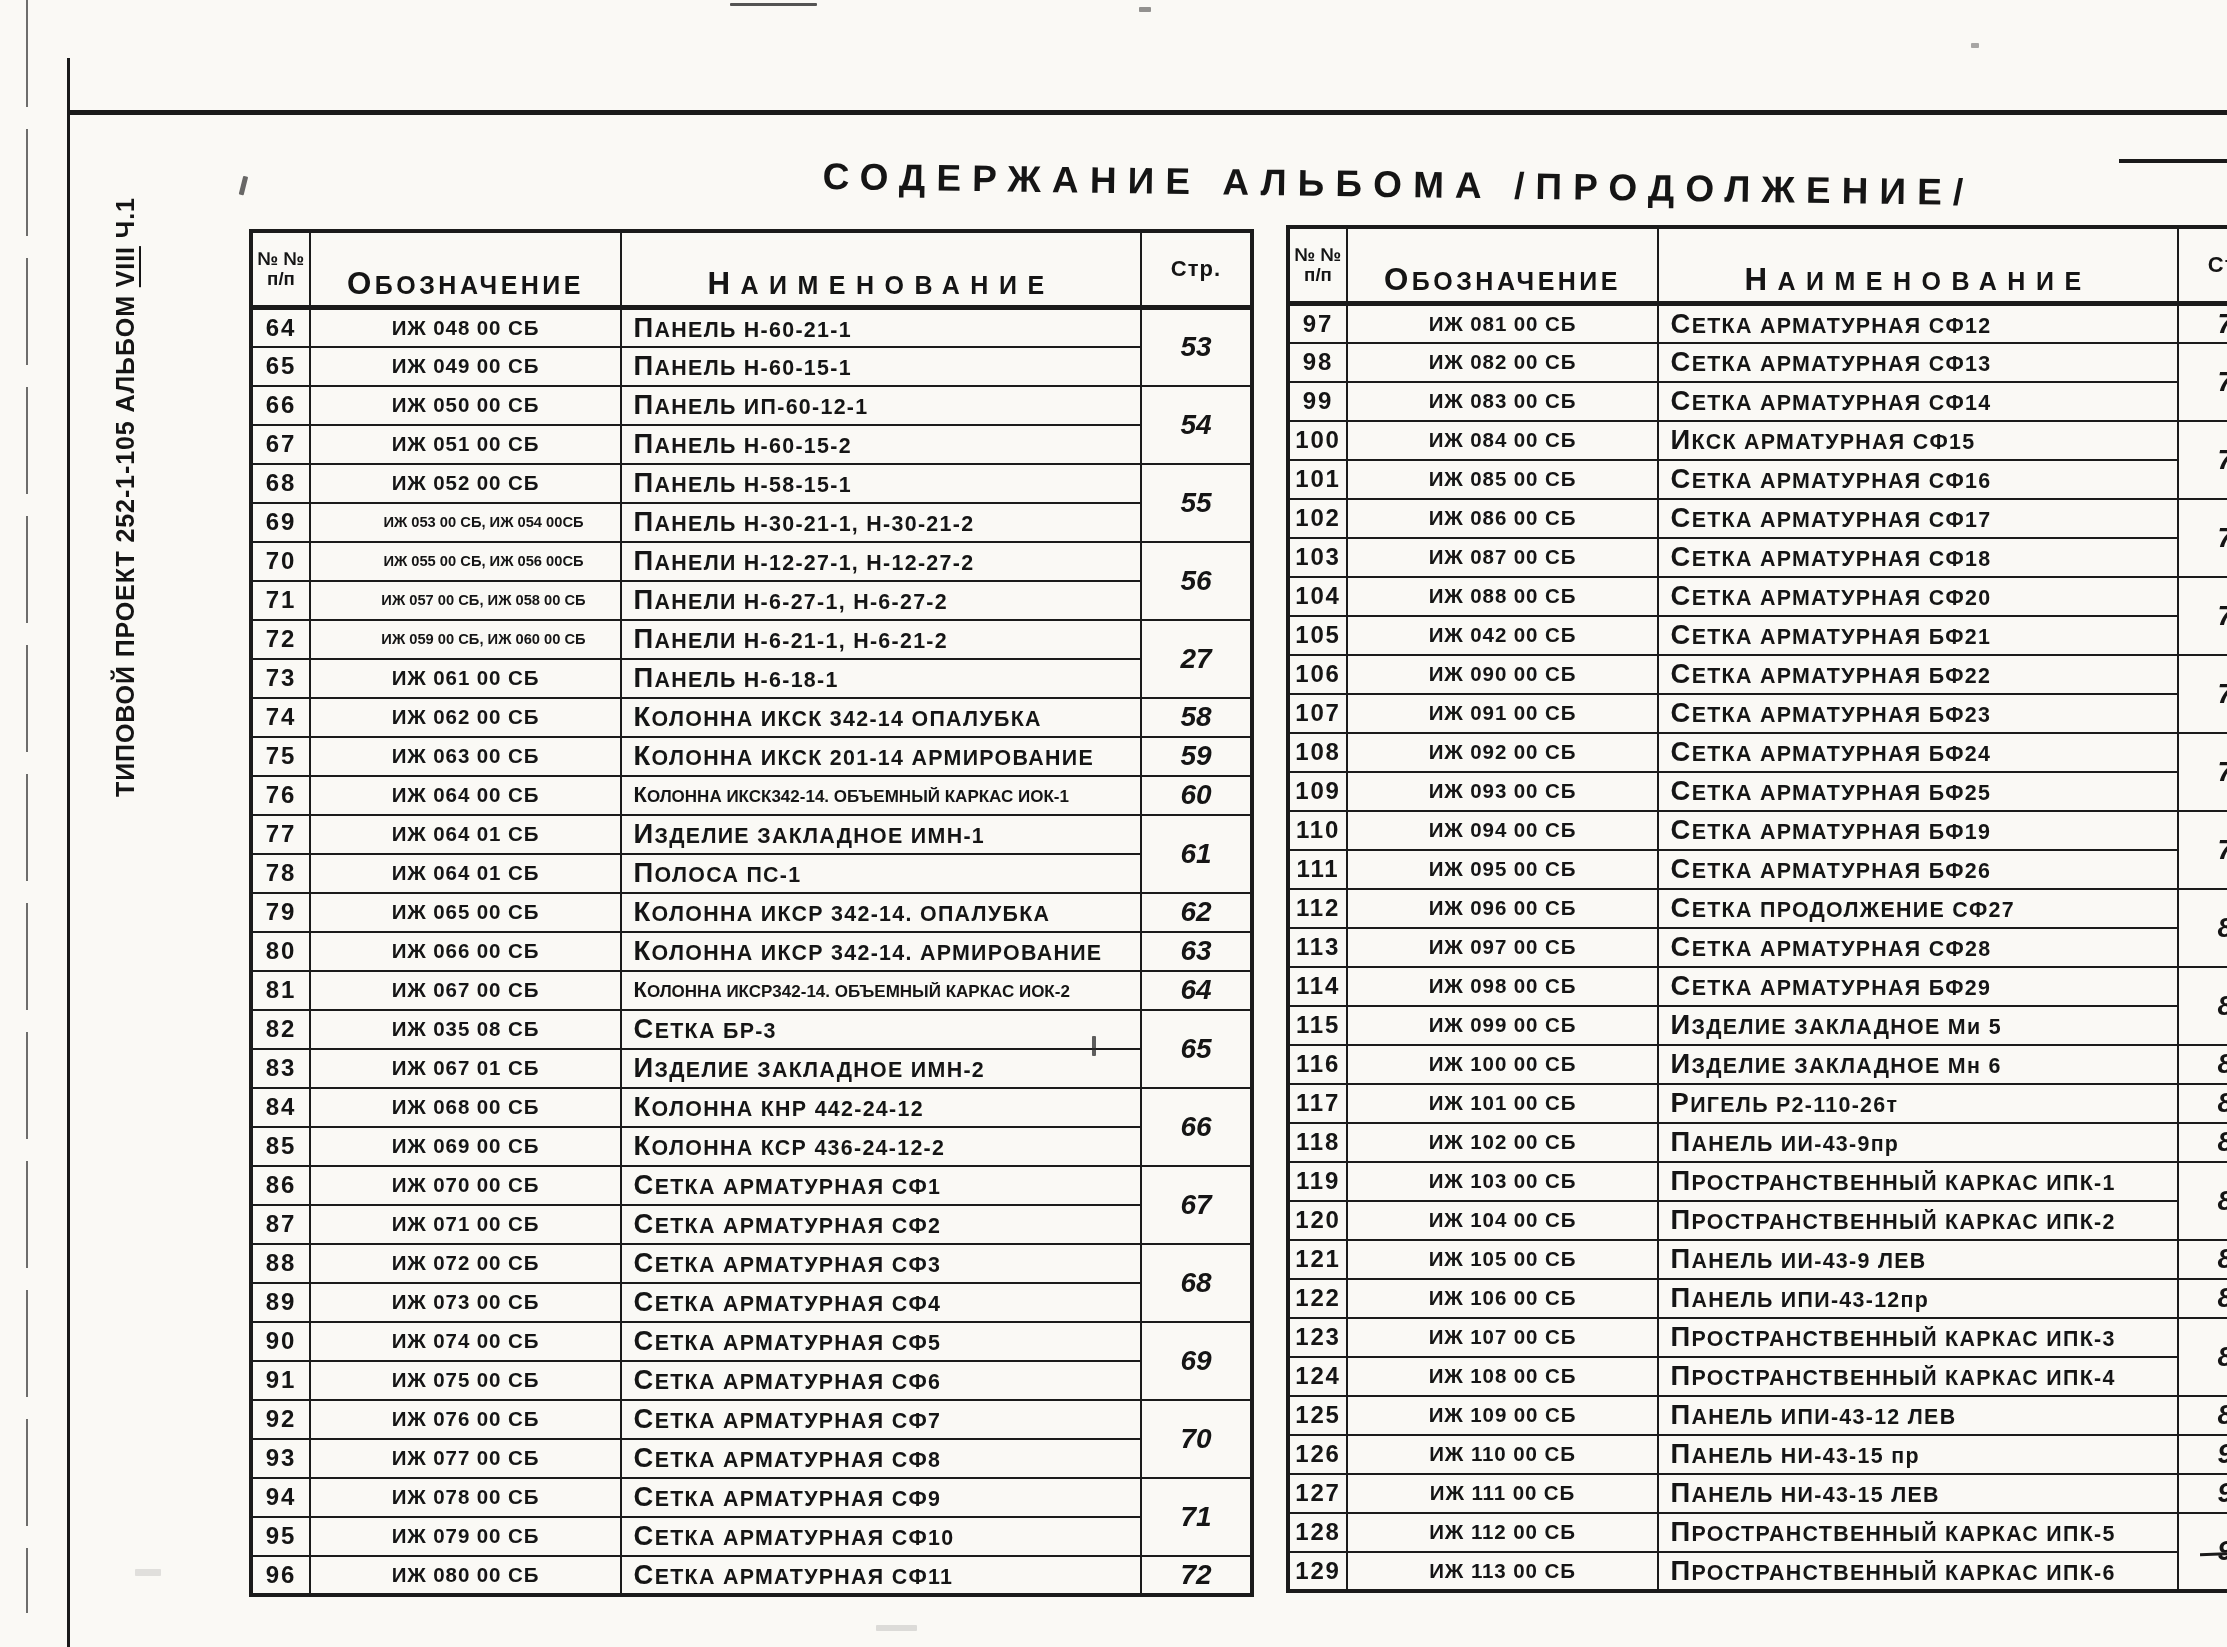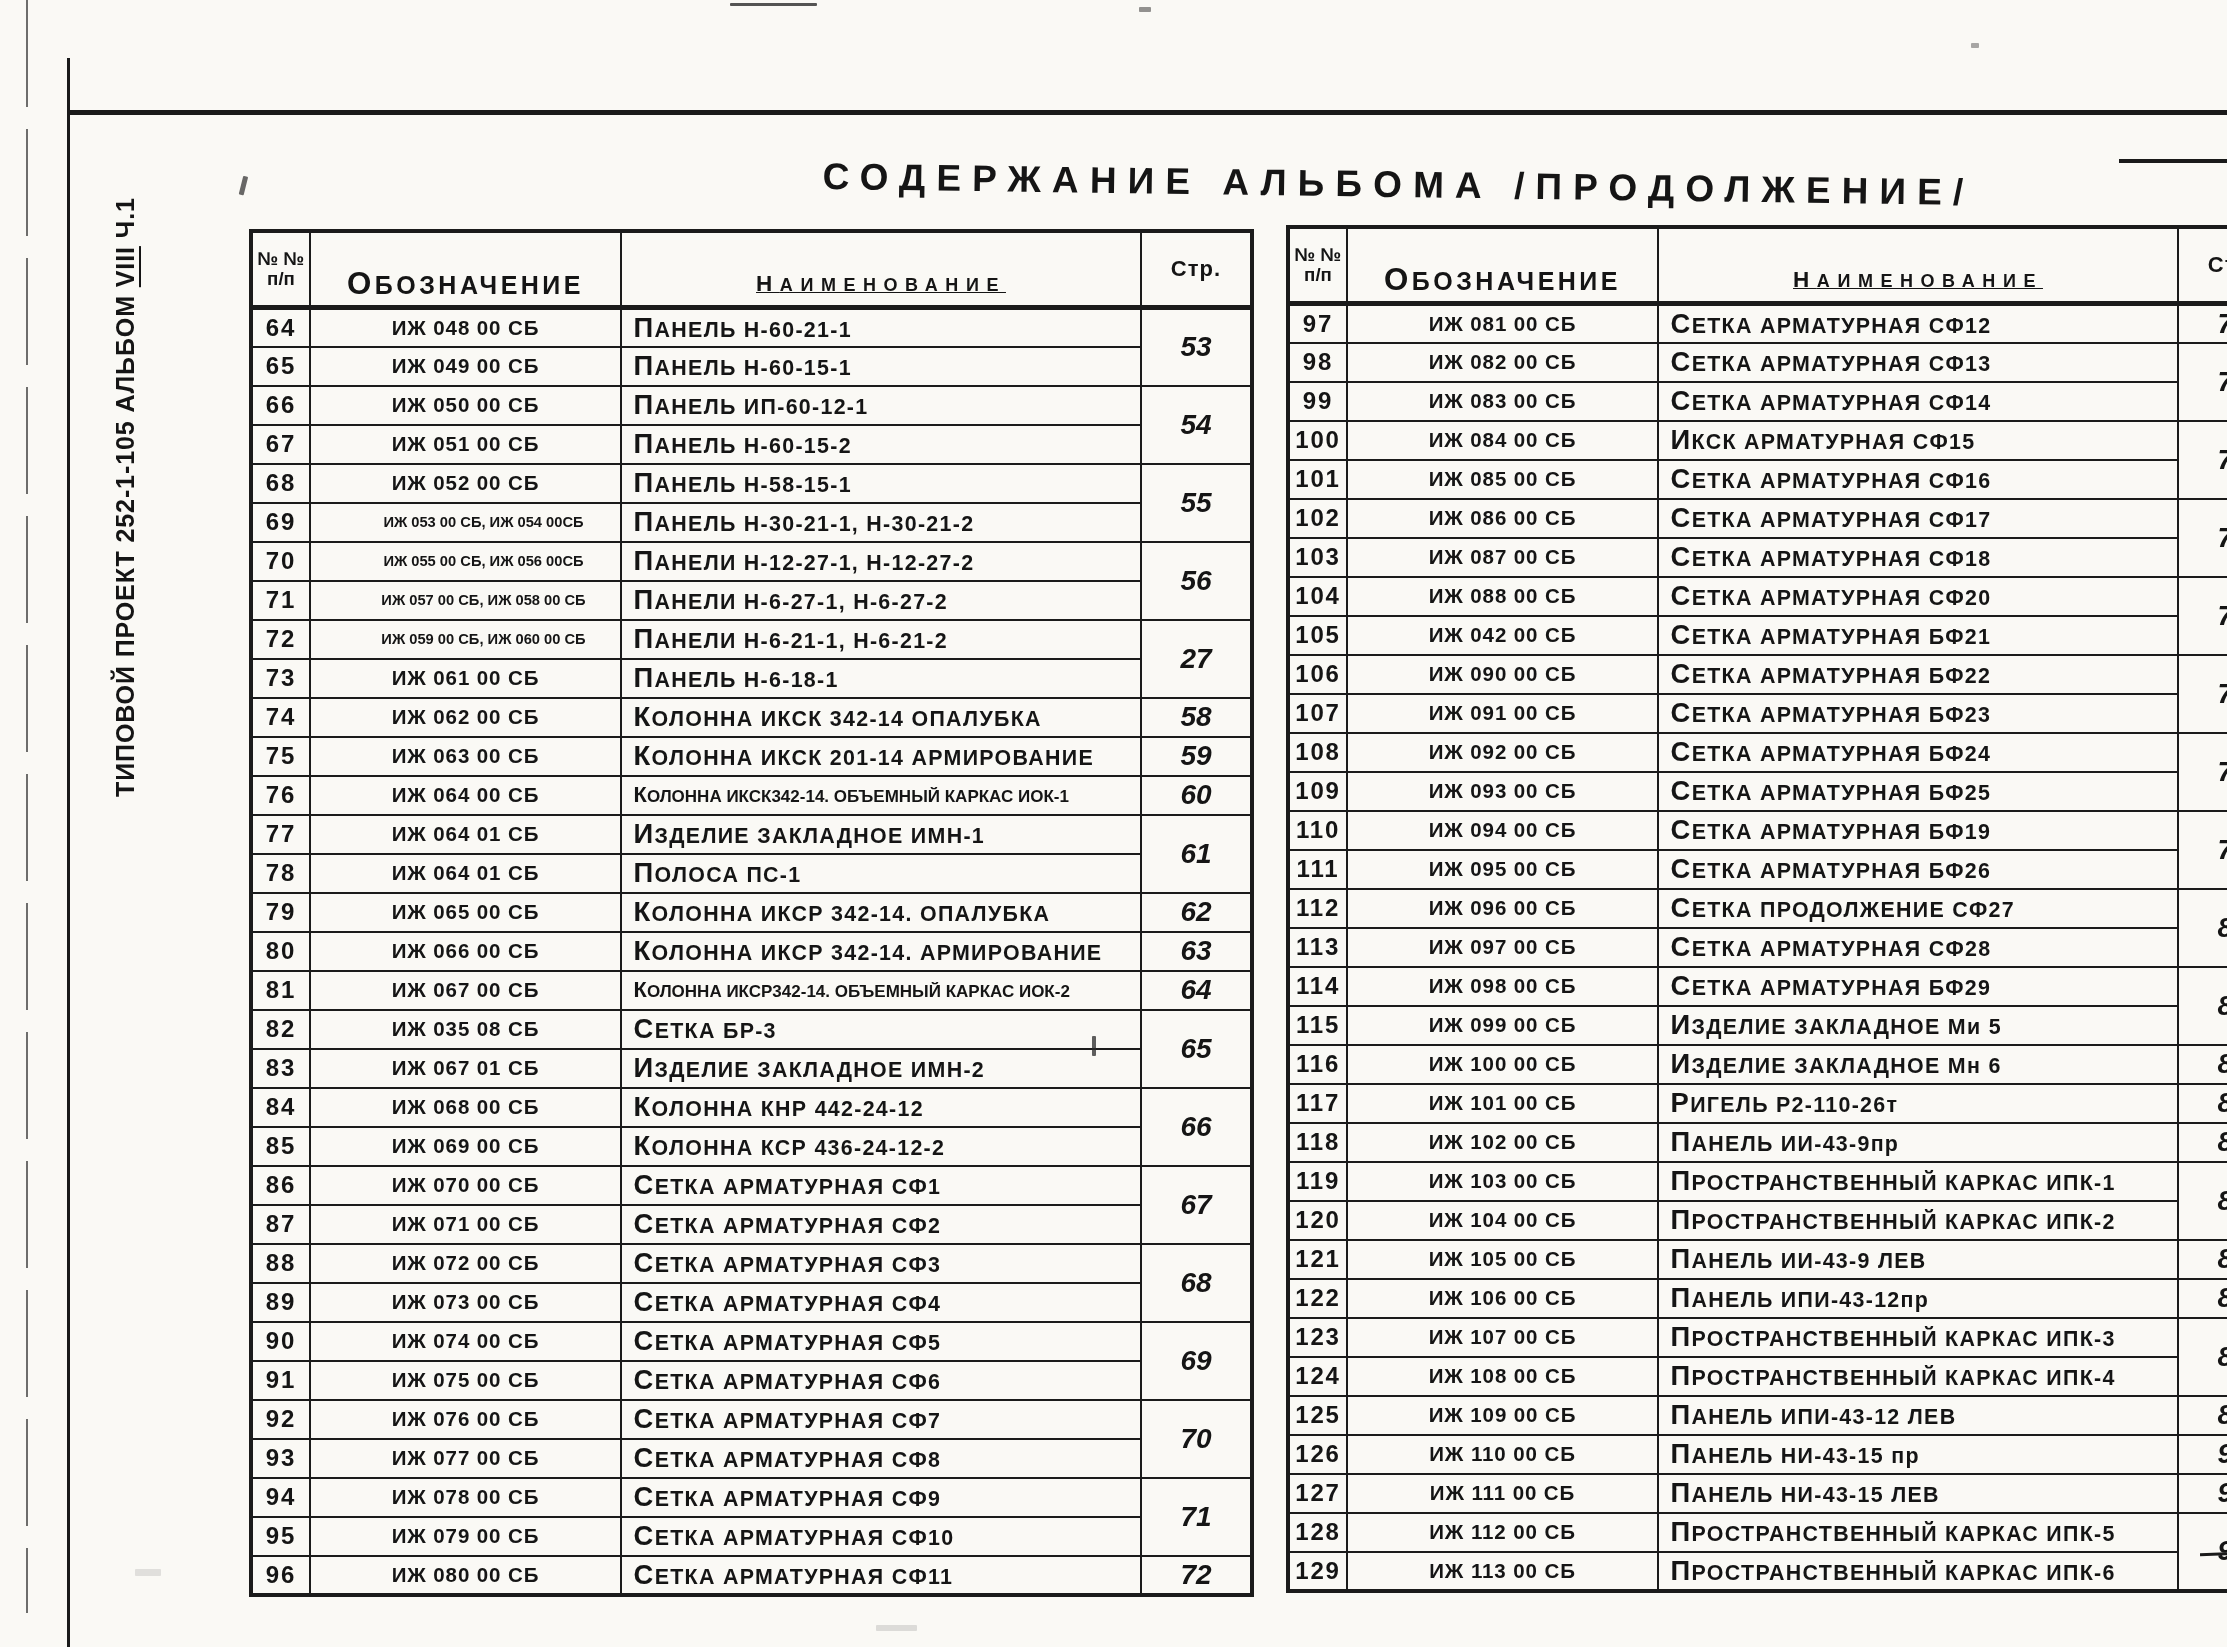--- a/index.html
+++ b/index.html
@@ -32,21 +32,21 @@
   .contents-table,.contents-table td{border:2.7px solid #1b1b1b;}
   .contents-table{border-width:4.9px;}
   .contents-table thead td{border-bottom-width:5.8px;height:72px;
     text-align:center;vertical-align:middle;font-weight:bold;}
   .contents-table tbody tr{height:39px;}
   .contents-table td{padding:0;vertical-align:middle;overflow:hidden;}
   col.c1{width:59px;} col.c2{width:311px;} col.c3{width:520px;} col.c4{width:111px;}
   .th-no{font-size:18.7px;line-height:1.05;}
   .th-des .ct,.th-name .ct{display:block;text-align:center;margin-top:30px;}
   .th-des{font-size:25px;letter-spacing:.14em;}
-  .th-name{font-size:18px;letter-spacing:.42em;text-decoration:underline;}
+  .th-name{font-size:25px;letter-spacing:.42em;}
   .th-page{font-size:22px;letter-spacing:.05em;}
   .th-des .ct::first-letter,.th-name .ct::first-letter{font-size:1.25em;}
   .c-num{text-align:center;font-size:24px;font-weight:bold;letter-spacing:1.8px;}
   .c-des{text-align:center;font-size:20.5px;font-weight:bold;letter-spacing:0.9px;white-space:nowrap;}
   .c-des.dense{font-size:14.7px;letter-spacing:0;padding-left:36px;}
   .c-name{text-align:left;font-size:21.4px;font-weight:bold;letter-spacing:1.3px;white-space:nowrap;}
   .c-name .ct{display:block;padding-left:11.6px;}
   .c-name .ct::first-letter{font-size:1.28em;}
   .c-name.dense{font-size:17px;letter-spacing:0;border-radius:12px;}
   .c-page{text-align:center;font-size:28px;font-weight:bold;font-style:italic;}

